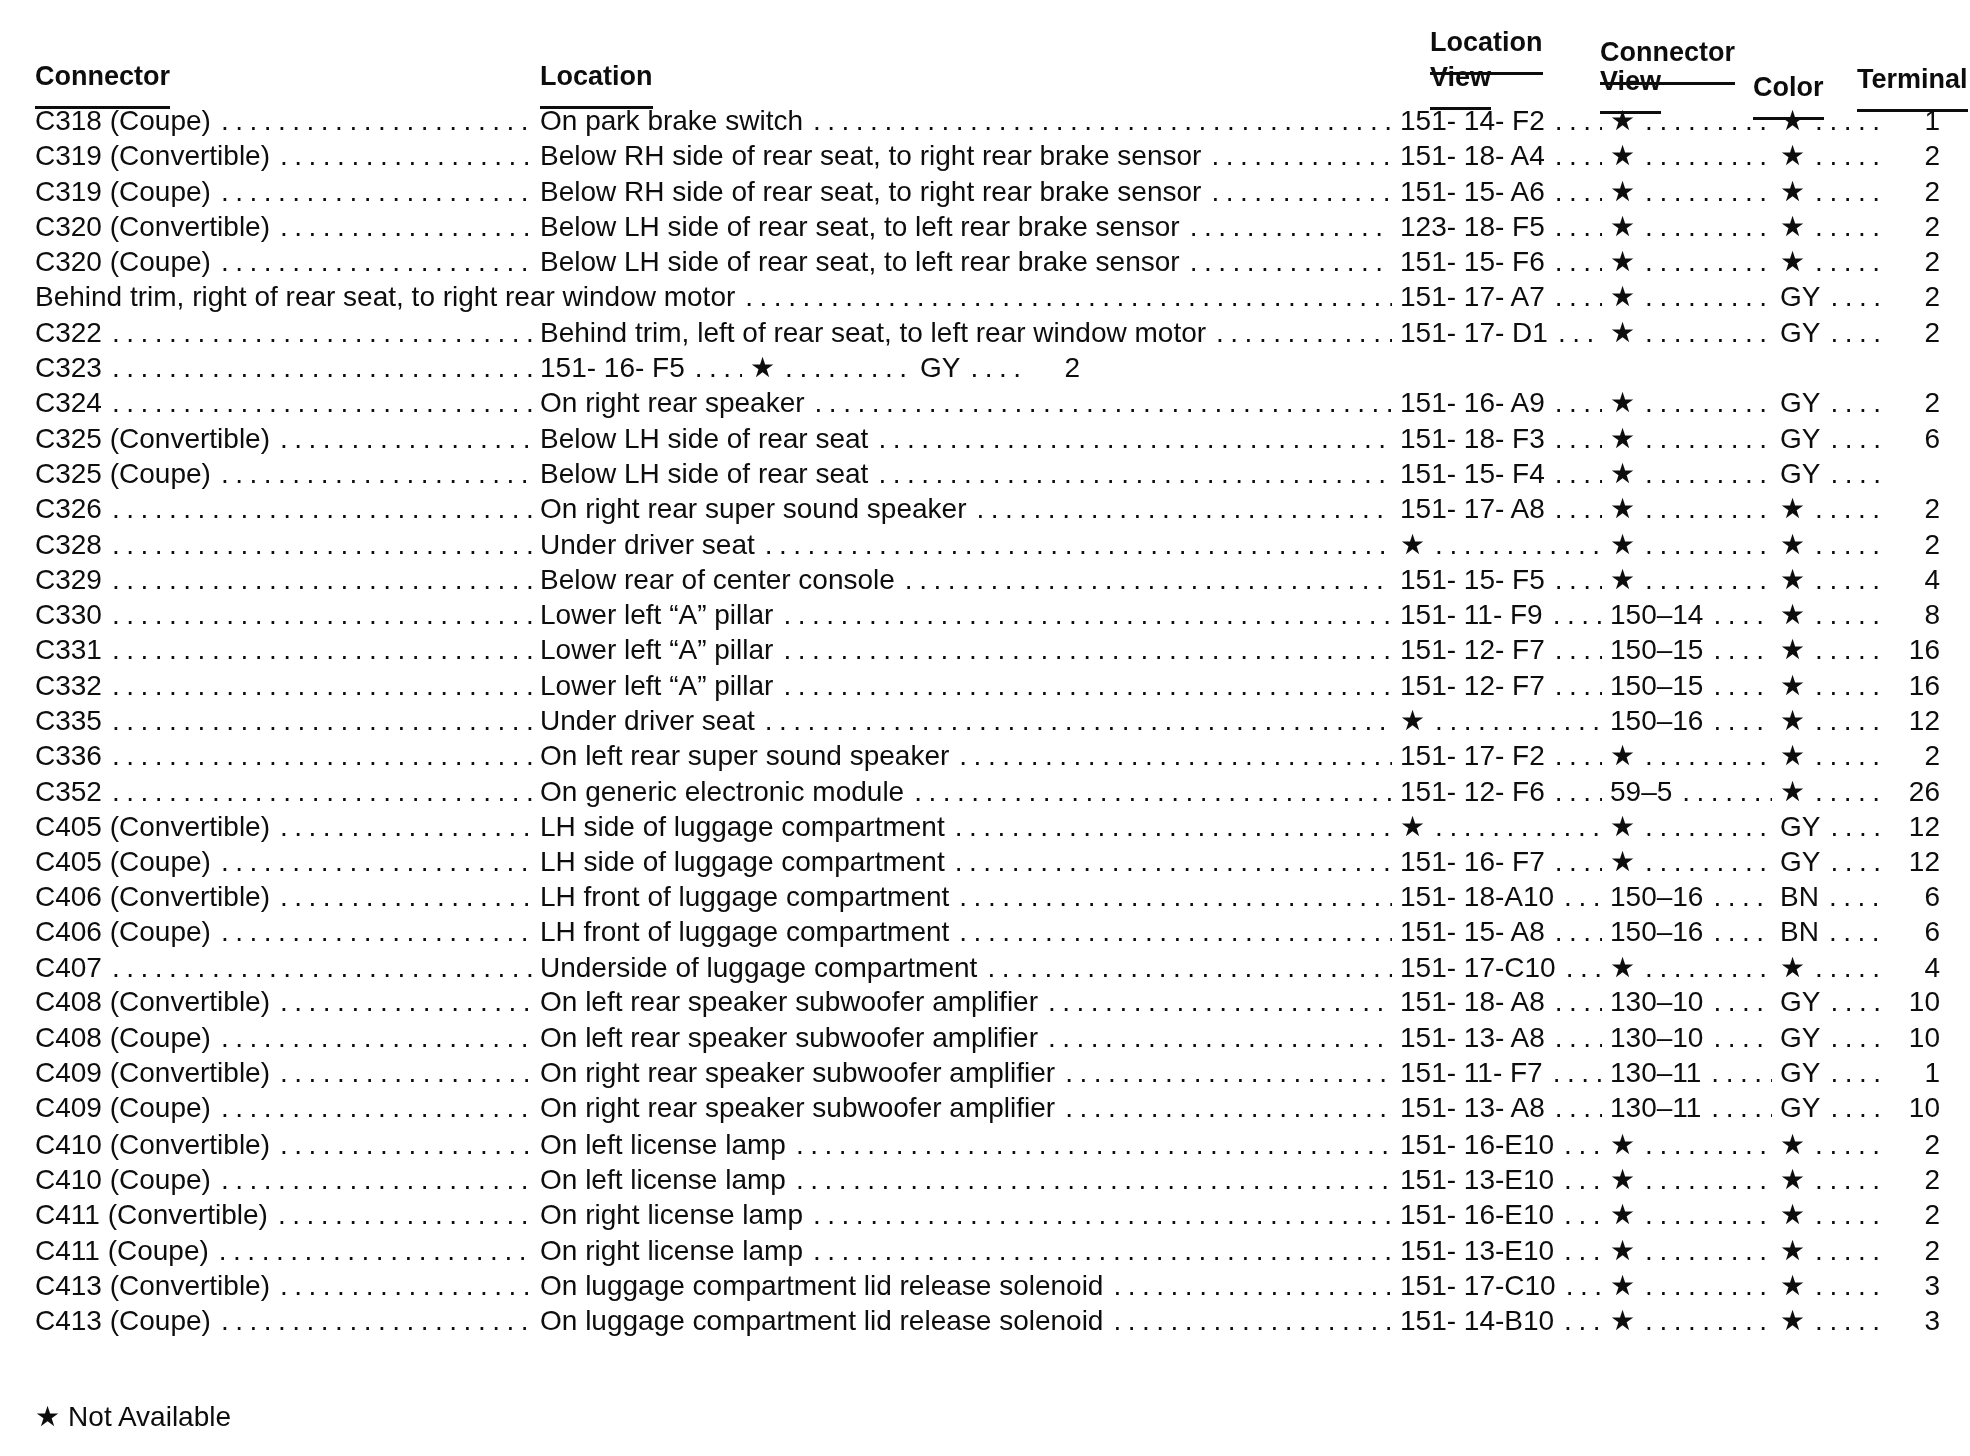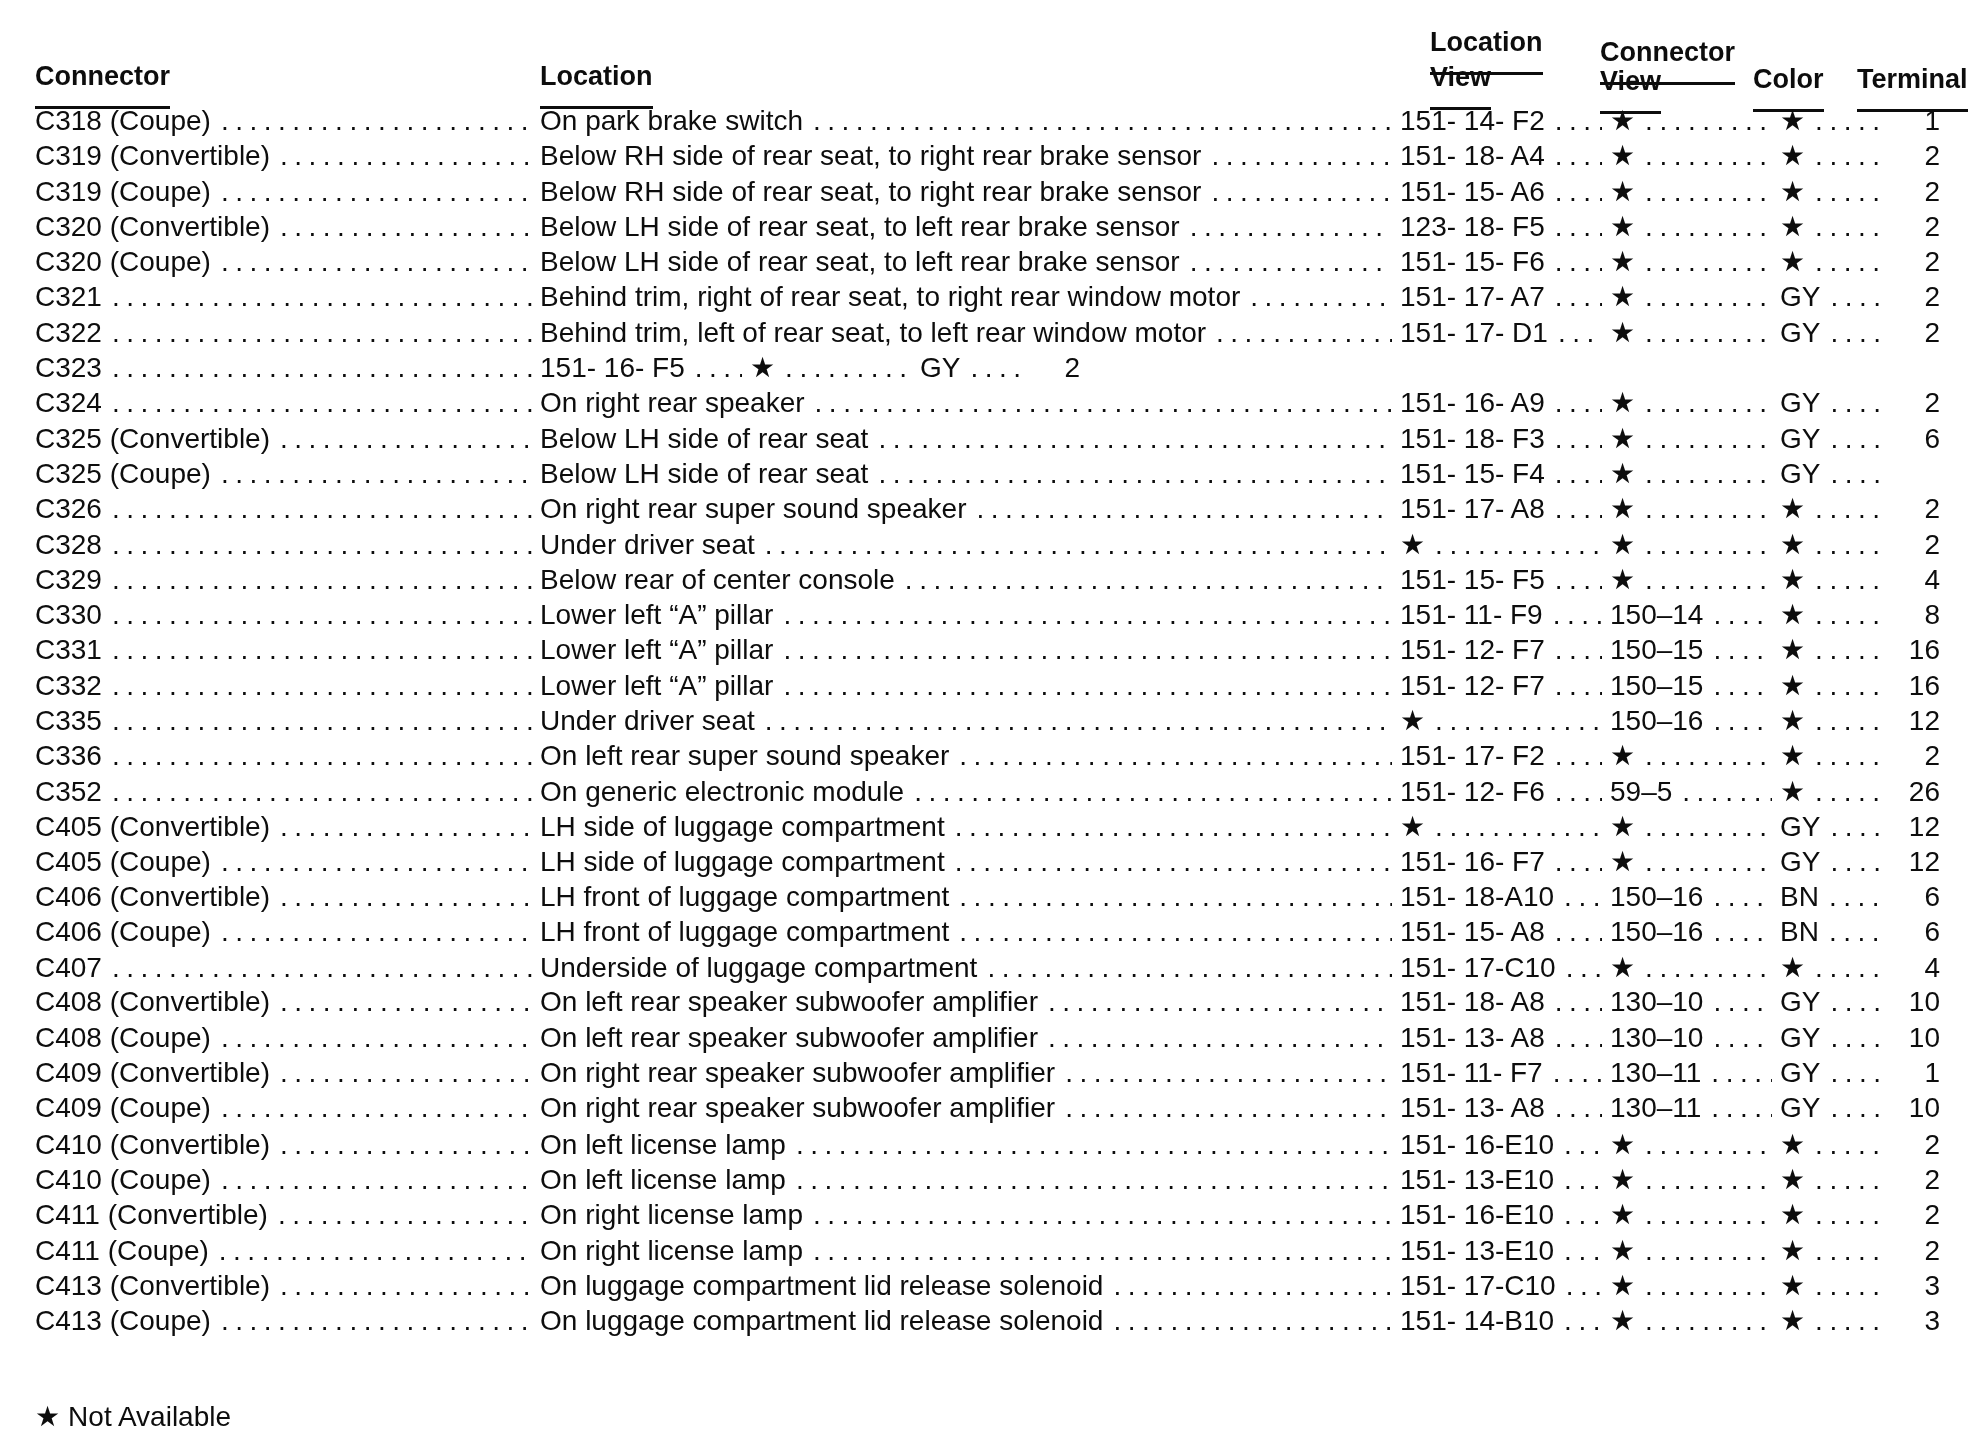--- a/index.html
+++ b/index.html
@@ -24,21 +24,21 @@
     display: inline-block;
     border-bottom: 3px solid #0d0d0d;
     padding-bottom: 14px;
   }
   .hdr-connector   { left: 35px;   top: 61px; }
   .hdr-location    { left: 540px;  top: 61px; }
   .hdr-locview-1   { left: 1430px; top: 27px; }
   .hdr-locview-2   { left: 1430px; top: 62px; }
   .hdr-connview-1  { left: 1600px; top: 37px; }
   .hdr-connview-2  { left: 1600px; top: 66px; }
-  .hdr-color       { left: 1753px; top: 64px; }
+  .hdr-color       { left: 1753px; top: 72px; }
   .hdr-terminal    { left: 1857px; top: 64px; }
 
   
   .tbody {
     position: absolute;
     left: 35px;
     top: 104px;
     width: 1905px;
   }
   .trow {
@@ -212,24 +212,20 @@
       </span>
       <span class="cell c-color">
         <span class="val">★</span>
         <span class="dots"></span>
       </span>
       <span class="cell c-terminal">
         <span class="val">2</span>
       </span>
     </div>
       <div class="trow">
-      <span class="cell c-connector">
-        <span class="val">C321</span>
-        <span class="dots"></span>
-      </span>
       <span class="cell c-location">
         <span class="val">Behind trim, right of rear seat, to right rear window motor</span>
         <span class="dots"></span>
       </span>
       <span class="cell c-locview">
         <span class="val">151- 17- A7</span>
         <span class="dots"></span>
       </span>
       <span class="cell c-connview">
         <span class="val">★</span>

